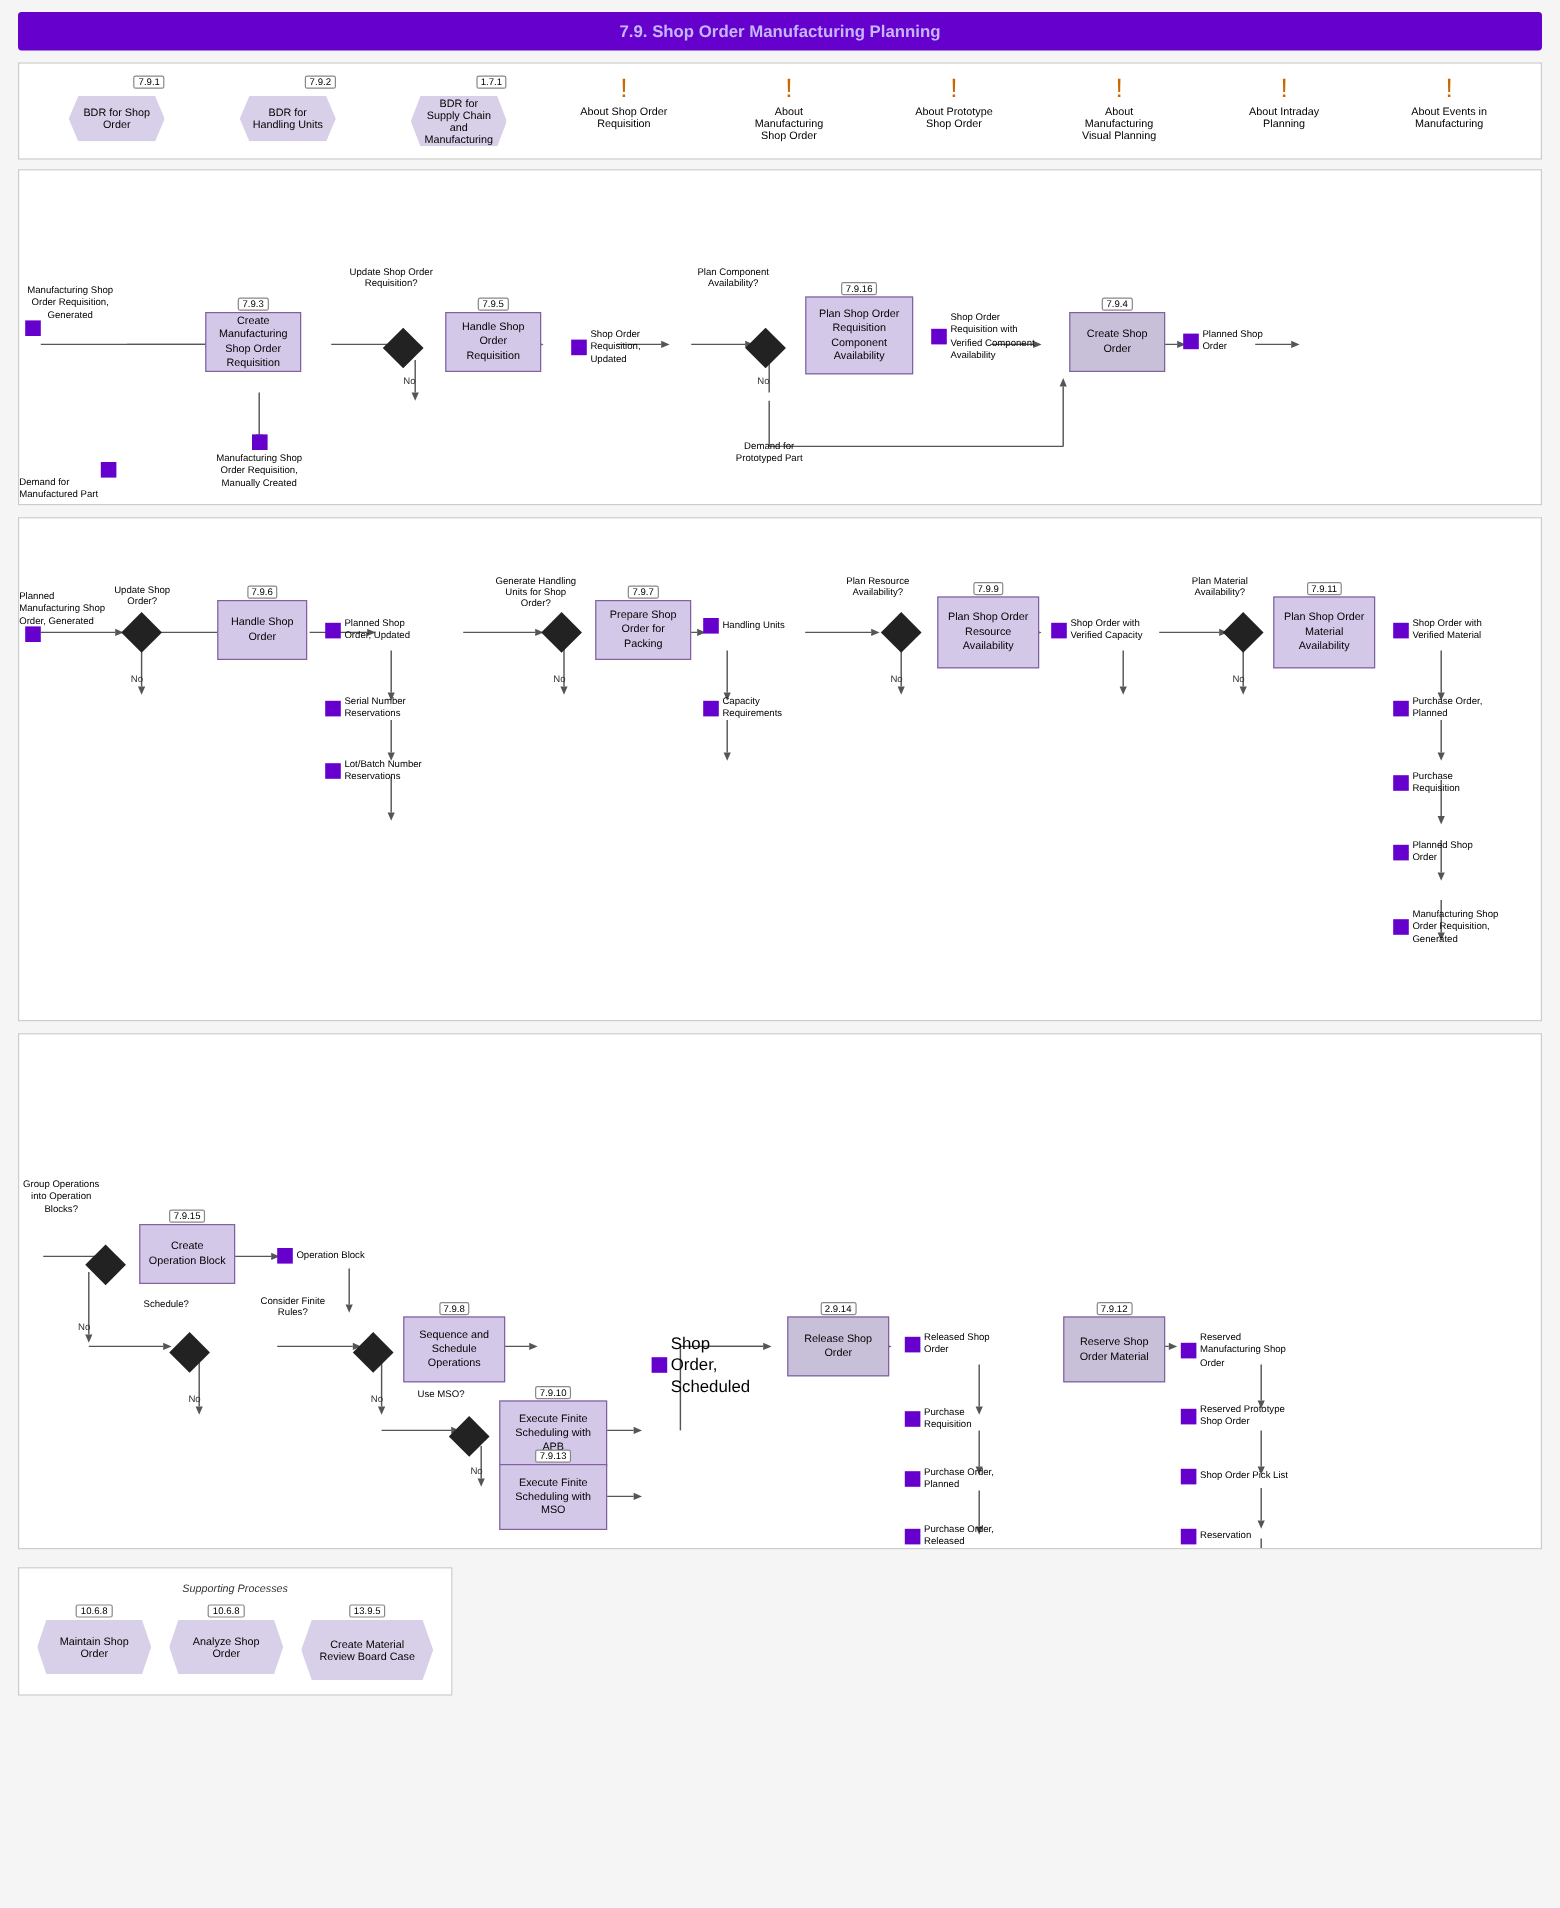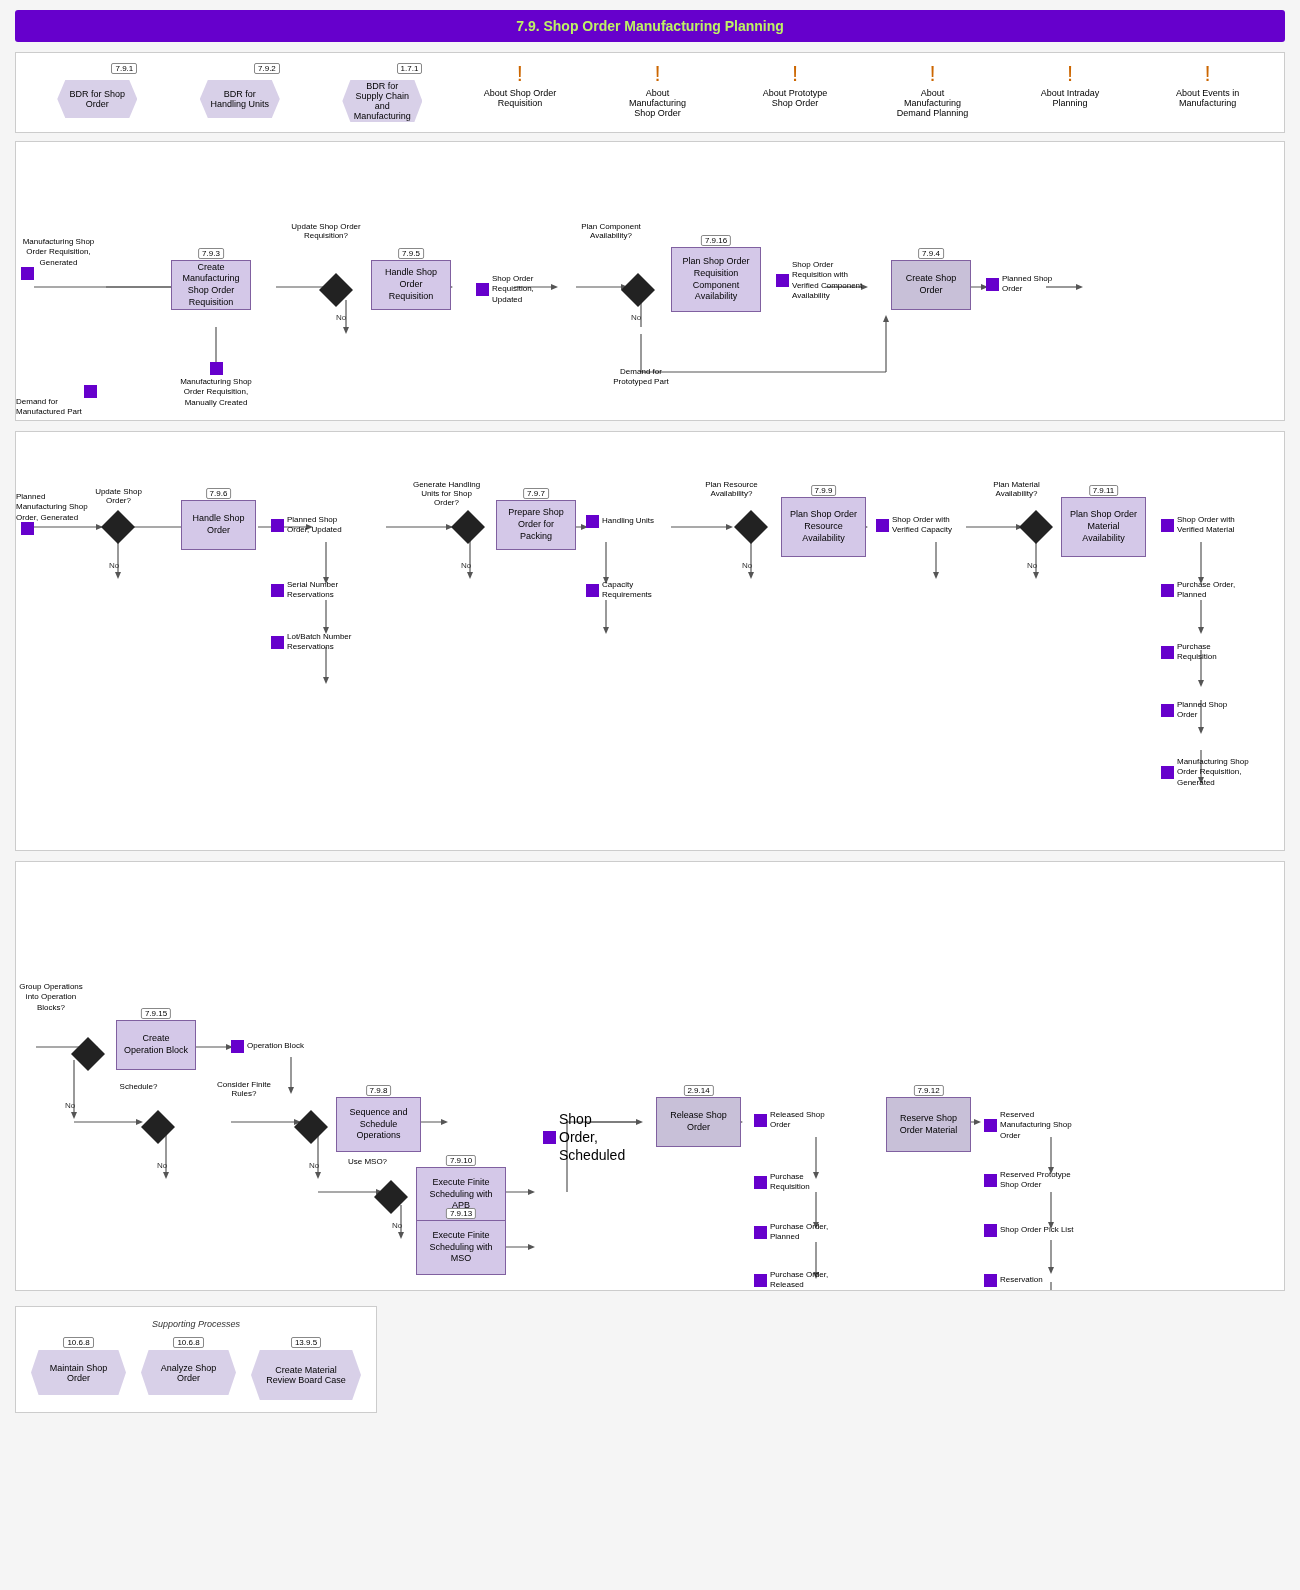--- a/index.html
+++ b/index.html
@@ -8,21 +8,21 @@
       background: #f5f5f5;
       width: 1300px;
       min-height: 1590px;
     }
     .main-container {
       width: 1270px;
       margin: 10px auto;
     }
     .title-bar {
       background: #6600cc;
-      color: #bef264;
+      color: #c4b5fd;
       text-align: center;
       padding: 8px 16px;
       font-size: 14px;
       font-weight: bold;
       border-radius: 3px;
       margin-bottom: 10px;
     }
     .icon-item {
       display: flex;
       flex-direction: column;
@@ -149,21 +149,21 @@
     <div class="about-icon">
       <div class="about-excl">!</div>
       <div style="font-size:9px;text-align:center;">About Manufacturing Shop Order</div>
     </div>
     <div class="about-icon">
       <div class="about-excl">!</div>
       <div style="font-size:9px;text-align:center;">About Prototype Shop Order</div>
     </div>
     <div class="about-icon">
       <div class="about-excl">!</div>
-      <div style="font-size:9px;text-align:center;">About Manufacturing Demand Planning</div>
+      <div style="font-size:9px;text-align:center;">About Manufacturing Visual Planning</div>
     </div>
     <div class="about-icon">
       <div class="about-excl">!</div>
       <div style="font-size:9px;text-align:center;">About Intraday Planning</div>
     </div>
     <div class="about-icon">
       <div class="about-excl">!</div>
       <div style="font-size:9px;text-align:center;">About Events in Manufacturing</div>
     </div>
   </div>

